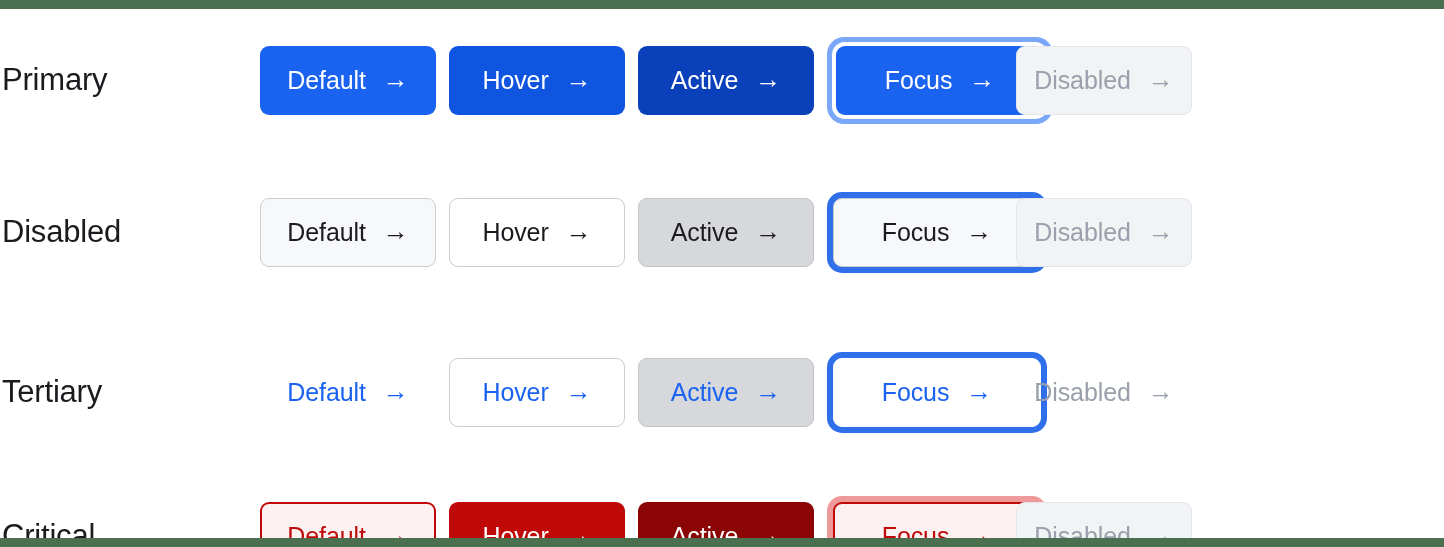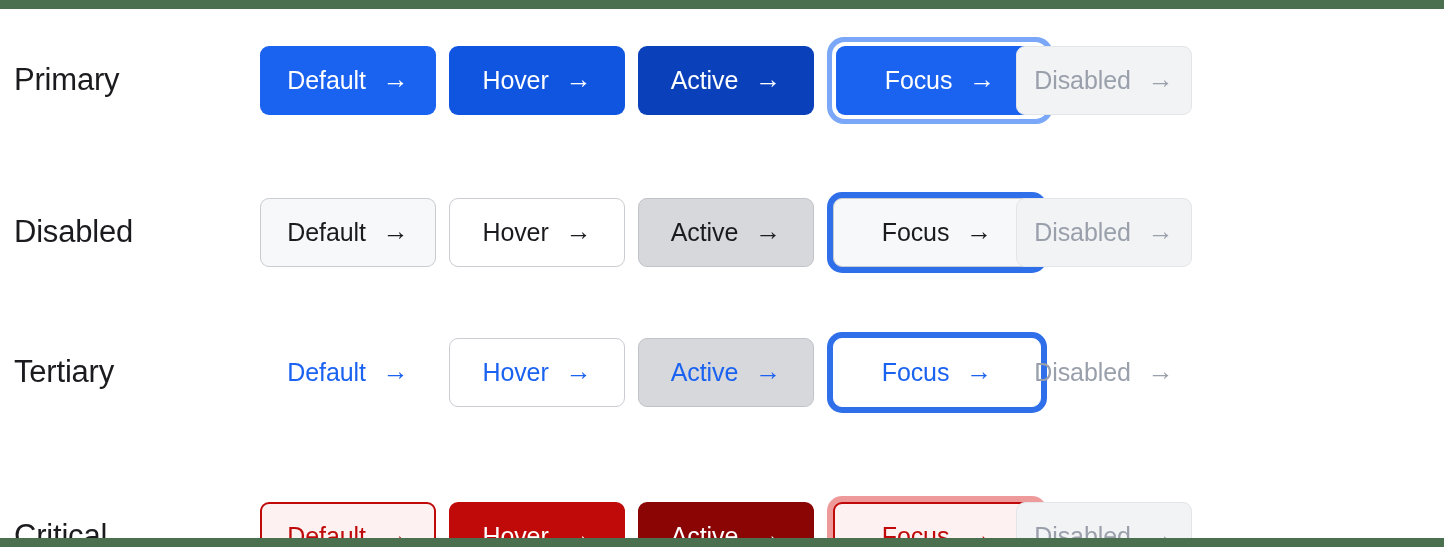--- a/index.html
+++ b/index.html
@@ -44,26 +44,26 @@
   .row {
     position: absolute;
     left: 0;
     width: 1444px;
     height: 152px;
     display: flex;
     align-items: center;
   }
   .row-0 { top: 4;   top: 4px;  }
   .row-1 { top: 156px; }
-  .row-2 { top: 296px; }
+  .row-2 { top: 316px; }
   .row-3 { top: 460px; }
 
   .row-label {
     width: 247px;
-    padding-left: 14px;
+    padding-left: 2px;
     font-size: 31px;
     line-height: 1.1;
     color: #1b1b1f;
     letter-spacing: -0.2px;
     white-space: nowrap;
   }
 
   .cells {
     display: flex;
     flex: 1;

